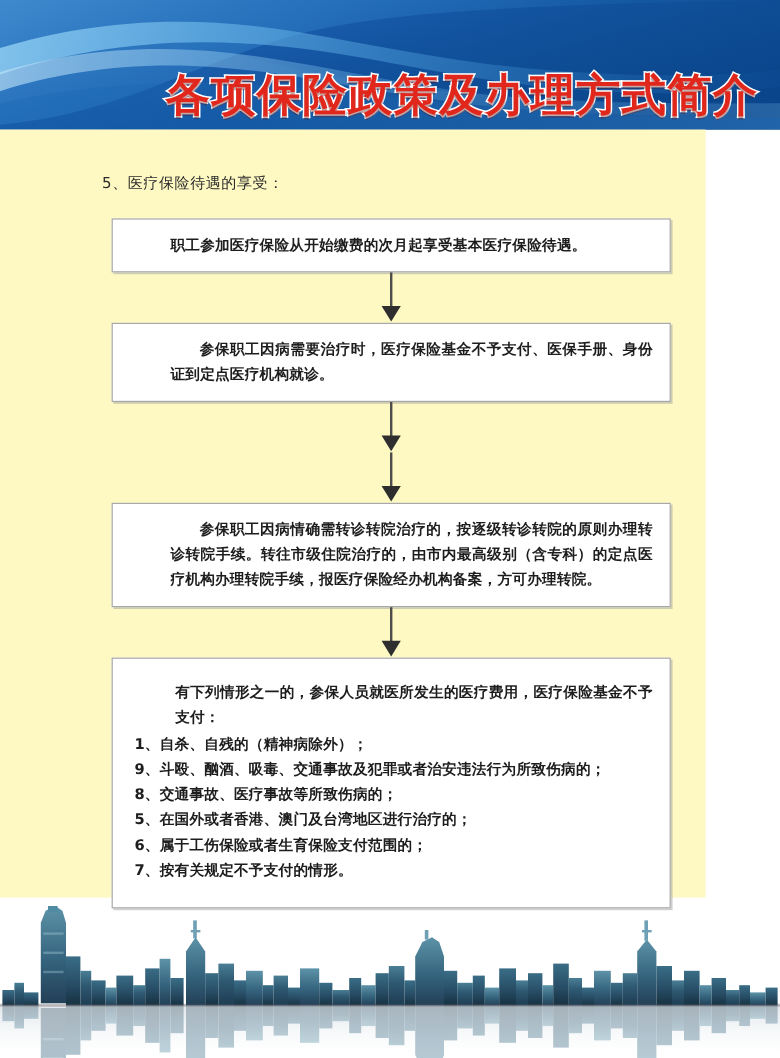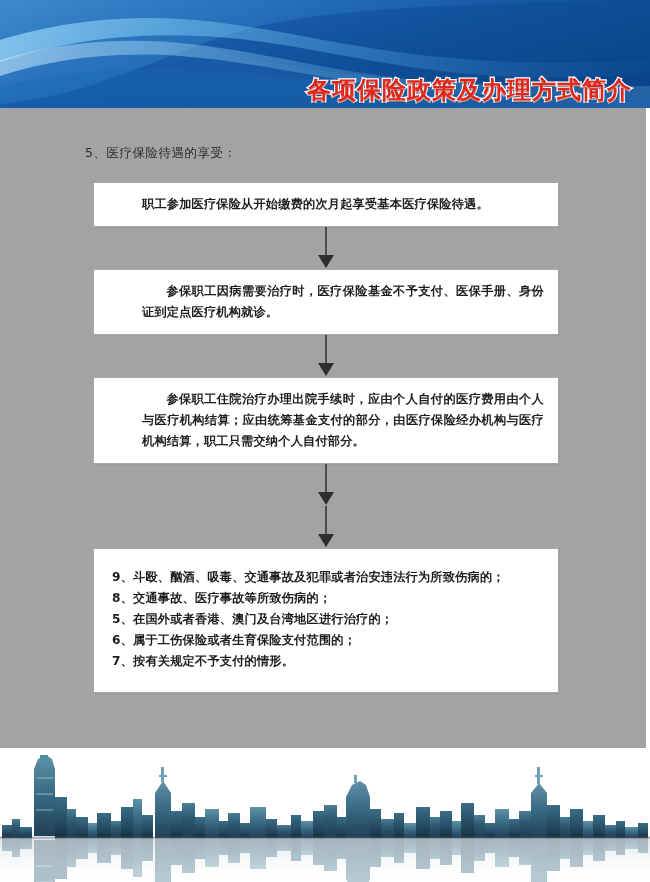--- a/index.html
+++ b/index.html
@@ -49,42 +49,42 @@
     top: 0;
     width: 650px;
     height: 108px;
     display: flex;
     align-items: flex-end;
     justify-content: flex-end;
     box-sizing: border-box;
     padding: 0 18px 6px 0;
   }
   .banner-title-text {
-    font-family: Liberation Sans, sans-serif;
-    font-size: 24px;
+    font-family: Liberation Mono, monospace;
+    font-size: 37px;
     font-weight: bold;
     letter-spacing: 1px;
     color: #e1261c;
     white-space: nowrap;
     line-height: 1;
     -webkit-text-stroke: 2.5px #ffffff;
     paint-order: stroke fill;
     text-shadow:
        0 2px 0 rgba(90,0,0,0.35),
        1px 1px 0 rgba(255,255,255,0.25);
   }
 
   
   .content {
     position: absolute;
     left: 0;
     top: 108px;
-    width: 646px;
+    width: 588px;
     height: 640px;
-    background: #a3a3a3;
+    background: #fef9c3;
   }
   .section-heading {
     position: absolute;
     left: 85px;
     top: 37px;
     font-size: 12.5px;
     color: #2b2b2b;
     letter-spacing: 0.5px;
     white-space: nowrap;
   }
@@ -232,35 +232,37 @@
       </div>
 
       <div class="flow-box">
         <p>参保职工因病需要治疗时，医疗保险基金不予支付、医保手册、身份证到定点医疗机构就诊。</p>
       </div>
       <div class="connector">
         <div class="stem"></div>
         <div class="head"></div>
       </div>
 
-      <div class="flow-box">
-        <p>参保职工住院治疗办理出院手续时，应由个人自付的医疗费用由个人与医疗机构结算；应由统筹基金支付的部分，由医疗保险经办机构与医疗机构结算，职工只需交纳个人自付部分。</p>
-      </div>
       <div class="connector">
         <div class="stem"></div>
         <div class="head"></div>
       </div>
 
+      <div class="flow-box">
+        <p>参保职工因病情确需转诊转院治疗的，按逐级转诊转院的原则办理转诊转院手续。转往市级住院治疗的，由市内最高级别（含专科）的定点医疗机构办理转院手续，报医疗保险经办机构备案，方可办理转院。</p>
+      </div>
       <div class="connector">
         <div class="stem"></div>
         <div class="head"></div>
       </div>
 
       <div class="flow-box listbox">
+        <p class="lead">有下列情形之一的，参保人员就医所发生的医疗费用，医疗保险基金不予支付：</p>
         <ol>
+          <li>1、自杀、自残的（精神病除外）；</li>
           <li>9、斗殴、酗酒、吸毒、交通事故及犯罪或者治安违法行为所致伤病的；</li>
           <li>8、交通事故、医疗事故等所致伤病的；</li>
           <li>5、在国外或者香港、澳门及台湾地区进行治疗的；</li>
           <li>6、属于工伤保险或者生育保险支付范围的；</li>
           <li>7、按有关规定不予支付的情形。</li>
         </ol>
       </div>
 
     </div>
   </div>

